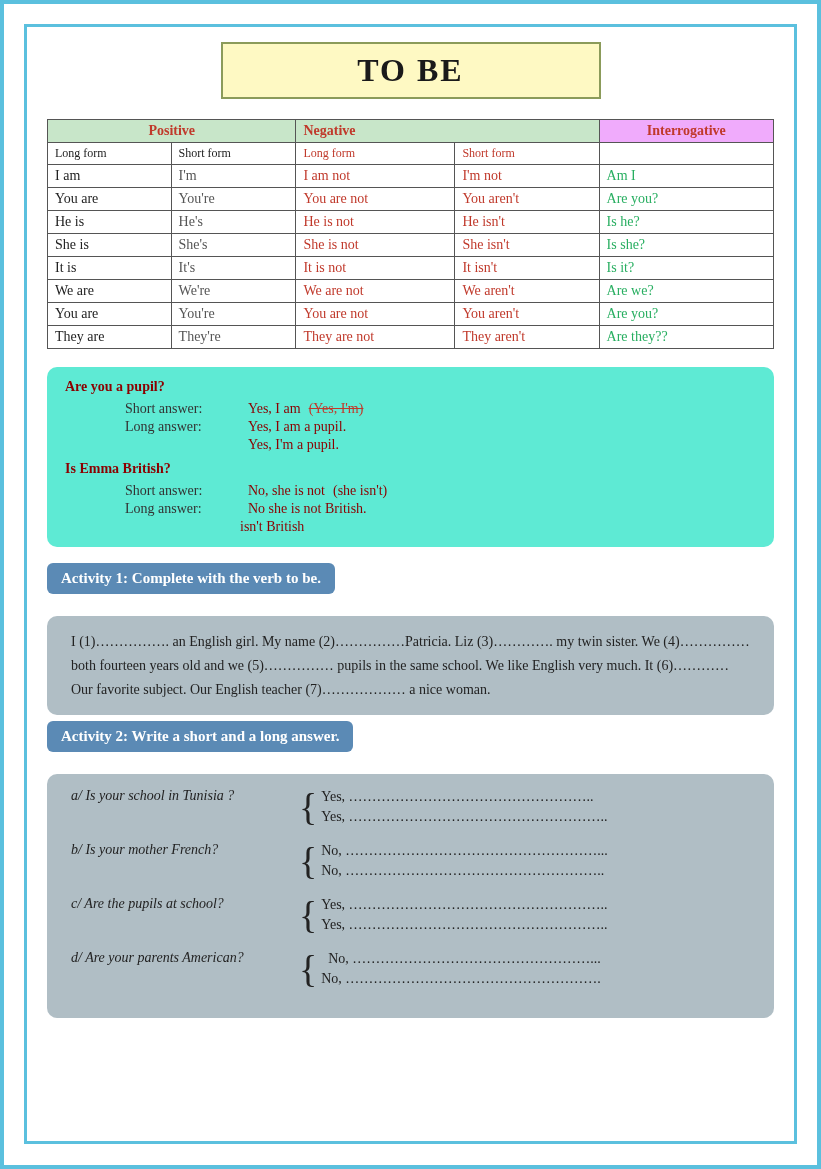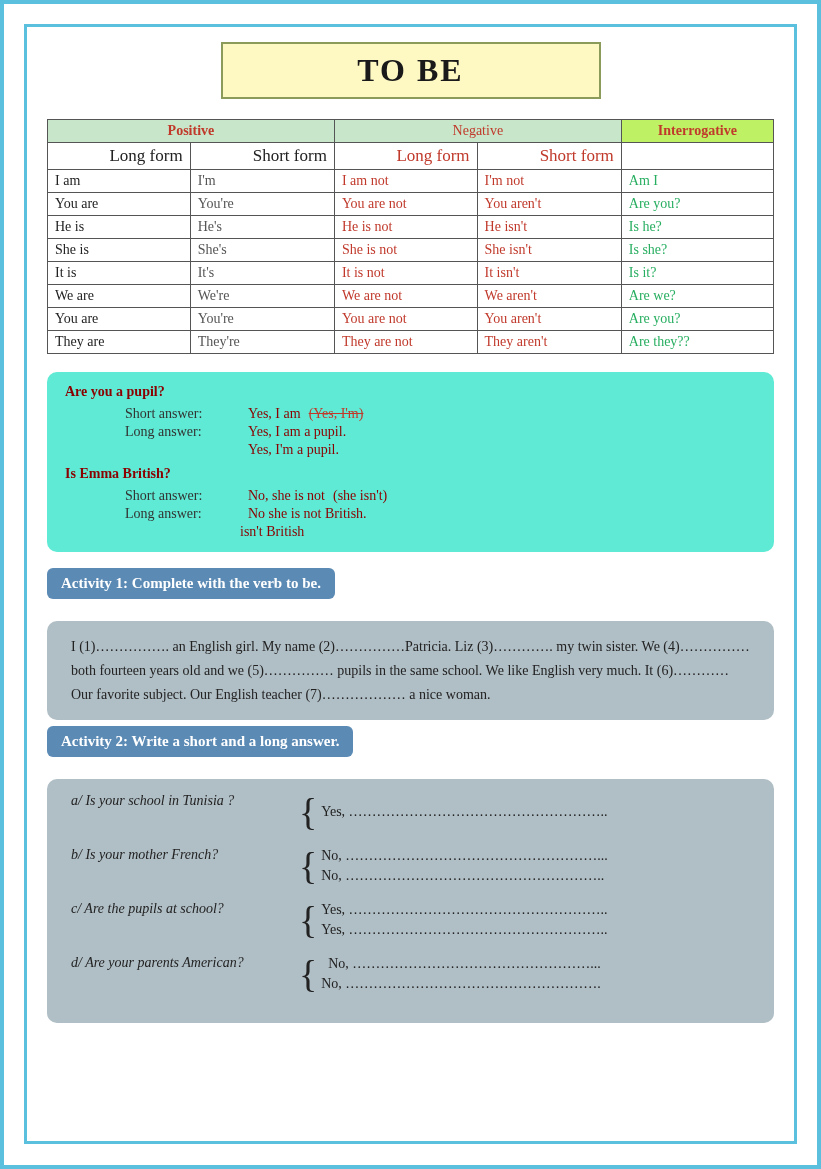--- a/index.html
+++ b/index.html
@@ -46,35 +46,34 @@
     }
     .grammar-table .header-positive {
       background: #c8e6c9;
       color: #c0392b;
       font-weight: bold;
       text-align: center;
     }
     .grammar-table .header-negative {
       background: #c8e6c9;
       color: #c0392b;
-      font-weight: normal;
-      text-align: center;
+      font-weight: bold;
+      text-align: left;
     }
     .grammar-table .header-interrogative {
-      background: #bef264;
+      background: #f0abfc;
       color: #c0392b;
       font-weight: bold;
       text-align: center;
     }
     .grammar-table .subheader {
       font-style: normal;
       font-weight: normal;
-      font-size: 17px;
-      color: #222;
-      text-align: right;
+      font-size: 12px;
+      color: #222;
     }
     .grammar-table .neg-long { color: #c0392b; }
     .grammar-table .neg-short { color: #c0392b; }
     .grammar-table .inter { color: #27ae60; font-weight: normal; }
     .grammar-table .pos-long { color: #222; }
     .grammar-table .pos-short { color: #555; }
 
     
     .pink-section {
       background: #5eead4;
@@ -250,20 +249,21 @@
   <div style="margin-bottom:10px;">
     <span class="activity-header">Activity 2: Write a short and a long answer.</span>
   </div>
 
   <div class="answer-box" id="activity2-container">
   <div style="display: flex; align-items: flex-start; margin-bottom: 16px; gap: 8px;">
         <span style="min-width: 220px; font-style: italic;">a/ Is your school in Tunisia ?</span>
         <div style="display: flex; align-items: center;">
           <span style="font-size: 38px; line-height: 1; color: rgb(34, 34, 34); font-weight: 200; margin-right: 4px;">{</span>
           <div style="display: flex; flex-direction: column; gap: 4px;">
+            <div>Yes, ……………………………………………..</div>
             <div>Yes, ………………………………………………..</div>
           </div>
         </div>
       </div>
       <div style="display: flex; align-items: flex-start; margin-bottom: 16px; gap: 8px;">
         <span style="min-width: 220px; font-style: italic;">b/ Is your mother French?</span>
         <div style="display: flex; align-items: center;">
           <span style="font-size: 38px; line-height: 1; color: rgb(34, 34, 34); font-weight: 200; margin-right: 4px;">{</span>
           <div style="display: flex; flex-direction: column; gap: 4px;">
             <div>No, ………………………………………………...</div>

